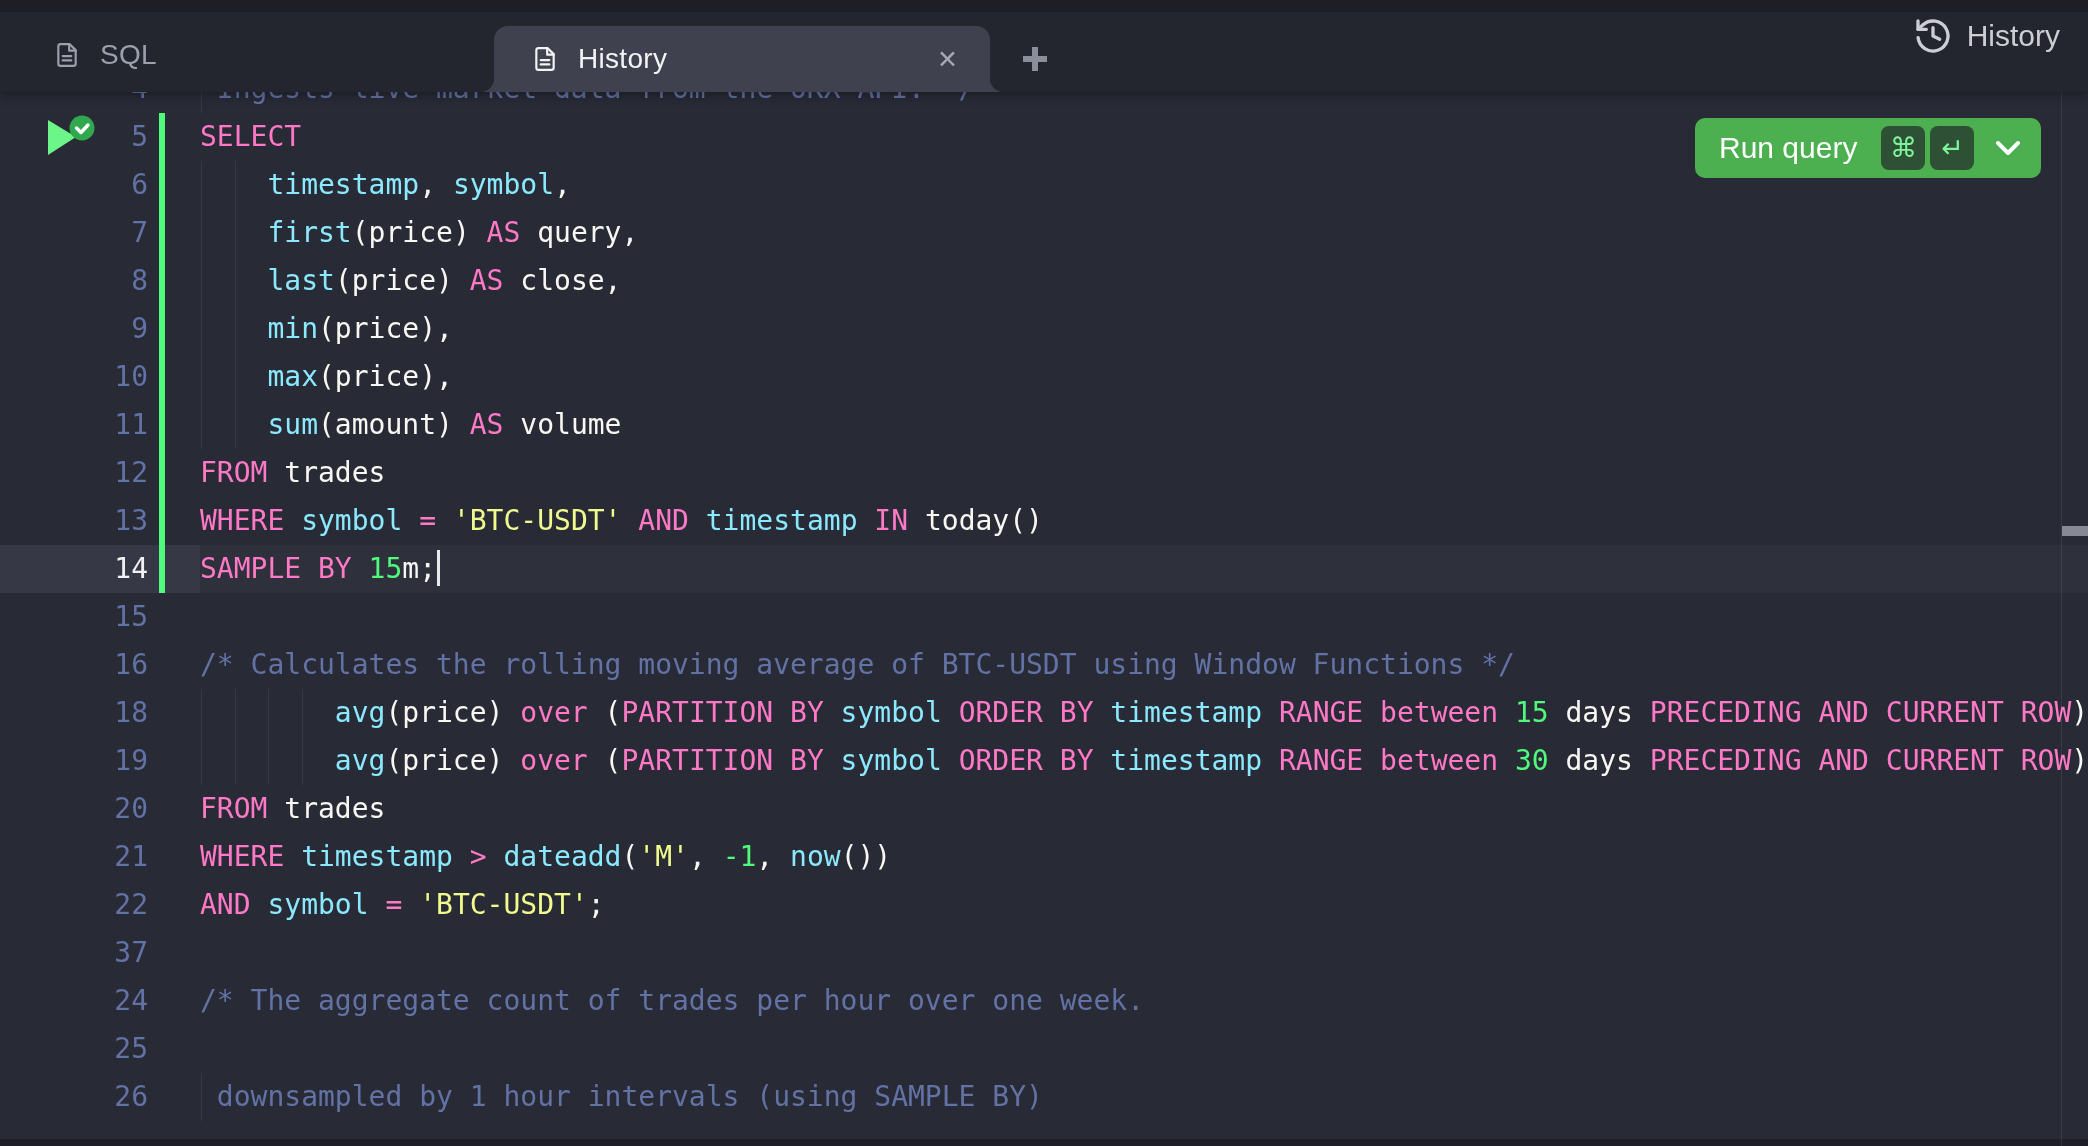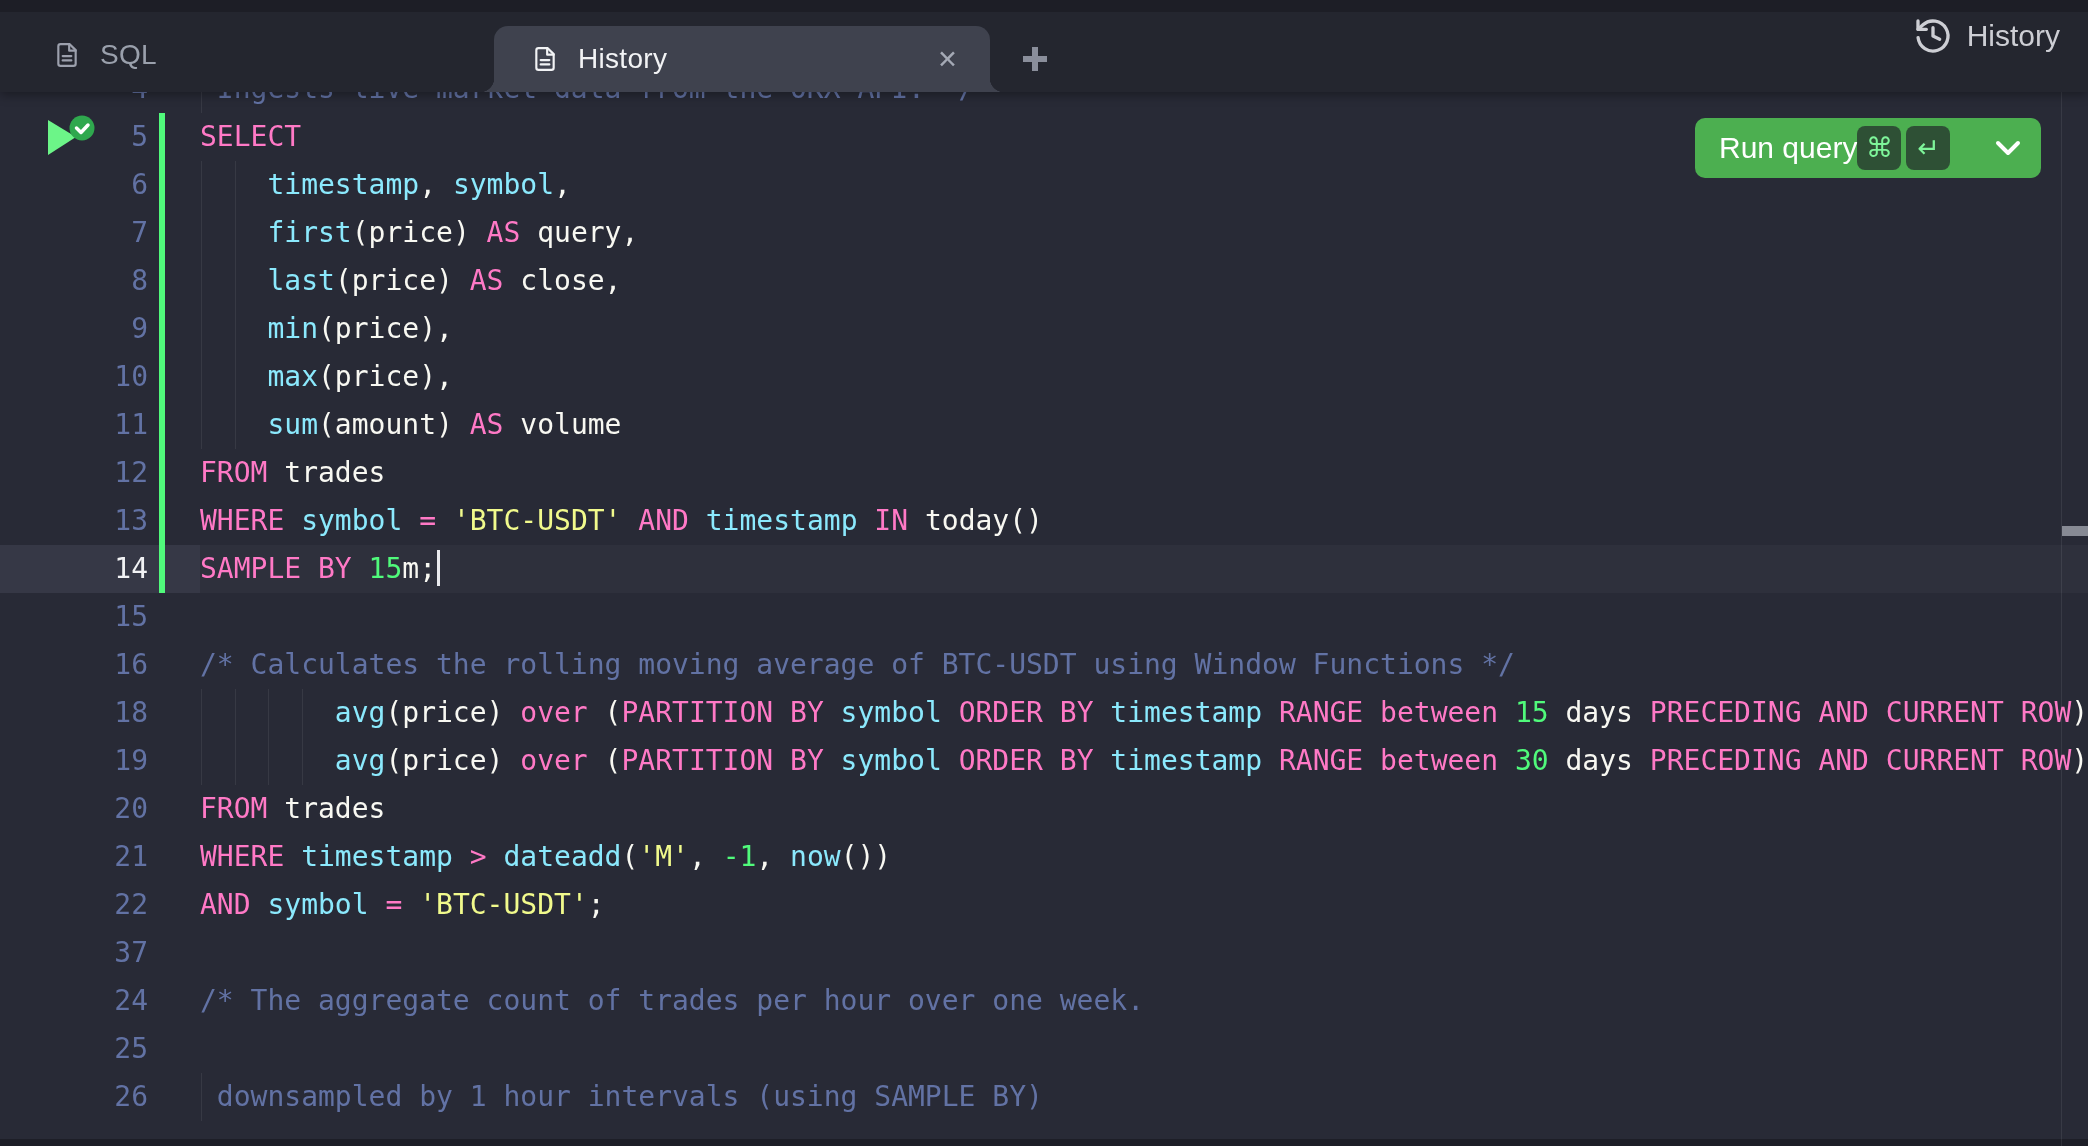--- a/index.html
+++ b/index.html
@@ -20,21 +20,21 @@
   .tab-queries::after{content:'';position:absolute;right:-14px;bottom:0;width:14px;height:14px;background:radial-gradient(circle at 100% 0,rgba(0,0,0,0) 14px,var(--tab_active,#3f424e) 14.5px)}
   .ticon{margin-right:20px;flex:none;display:flex}
   .tab-label{font-size:28px;letter-spacing:.3px}
   .tab-close{margin-left:auto;font-size:25px;color:#8d93a1;line-height:1;padding:4px;cursor:pointer}
   .tab-queries .tab-close{color:#a4a9b5}
   .newtab{position:absolute;left:1006px;top:26px;width:58px;height:66px;display:flex;align-items:center;justify-content:center;cursor:pointer}
   .history{position:absolute;right:28px;top:0;height:72px;display:flex;align-items:center;gap:14px;color:var(--history_text,#cdced4);cursor:pointer}
   .history-label{font-size:30px}
   
   .run{position:absolute;left:1695px;top:118px;width:346px;height:60px;background:var(--run_green,#4caf50);border:none;border-radius:10px;display:flex;align-items:center;padding:0 20px 0 24px;box-sizing:border-box;z-index:30;cursor:pointer;font-family:"Liberation Sans",sans-serif}
-  .run-label{color:#fff;font-size:30px;margin-right:0;white-space:nowrap}
+  .run-label{color:#fff;font-size:30px;margin-right:24px;white-space:nowrap}
   .keycap{width:44px;height:44px;border-radius:8px;background:rgba(33,36,41,.68);color:var(--keycap_glyph,#7ef59a);font-size:27px;line-height:44px;text-align:center;margin-right:5px;font-family:"DejaVu Sans",sans-serif}
   .run-chevron{margin-left:auto;display:flex}
   
   .editor{position:absolute;left:0;top:92px;width:2088px;bottom:0;overflow:hidden;background:var(--bg,#282a36);font-family:"DejaVu Sans Mono",monospace;font-size:28px;z-index:5}
   #rows{position:absolute;left:0;top:-27px;width:100%}
   .row{position:relative;height:48px;line-height:48px;white-space:pre}
   .row.active{background:rgba(255,255,255,.03)}
   .gutter-hl{position:absolute;left:0;top:0;width:200px;height:48px;background:#363846}
   .lineno{position:absolute;left:0;top:0;width:148px;text-align:right;color:var(--line_number,#6272a4)}
   .lineno.cur{color:var(--line_number_active,#f1f2f4)}

